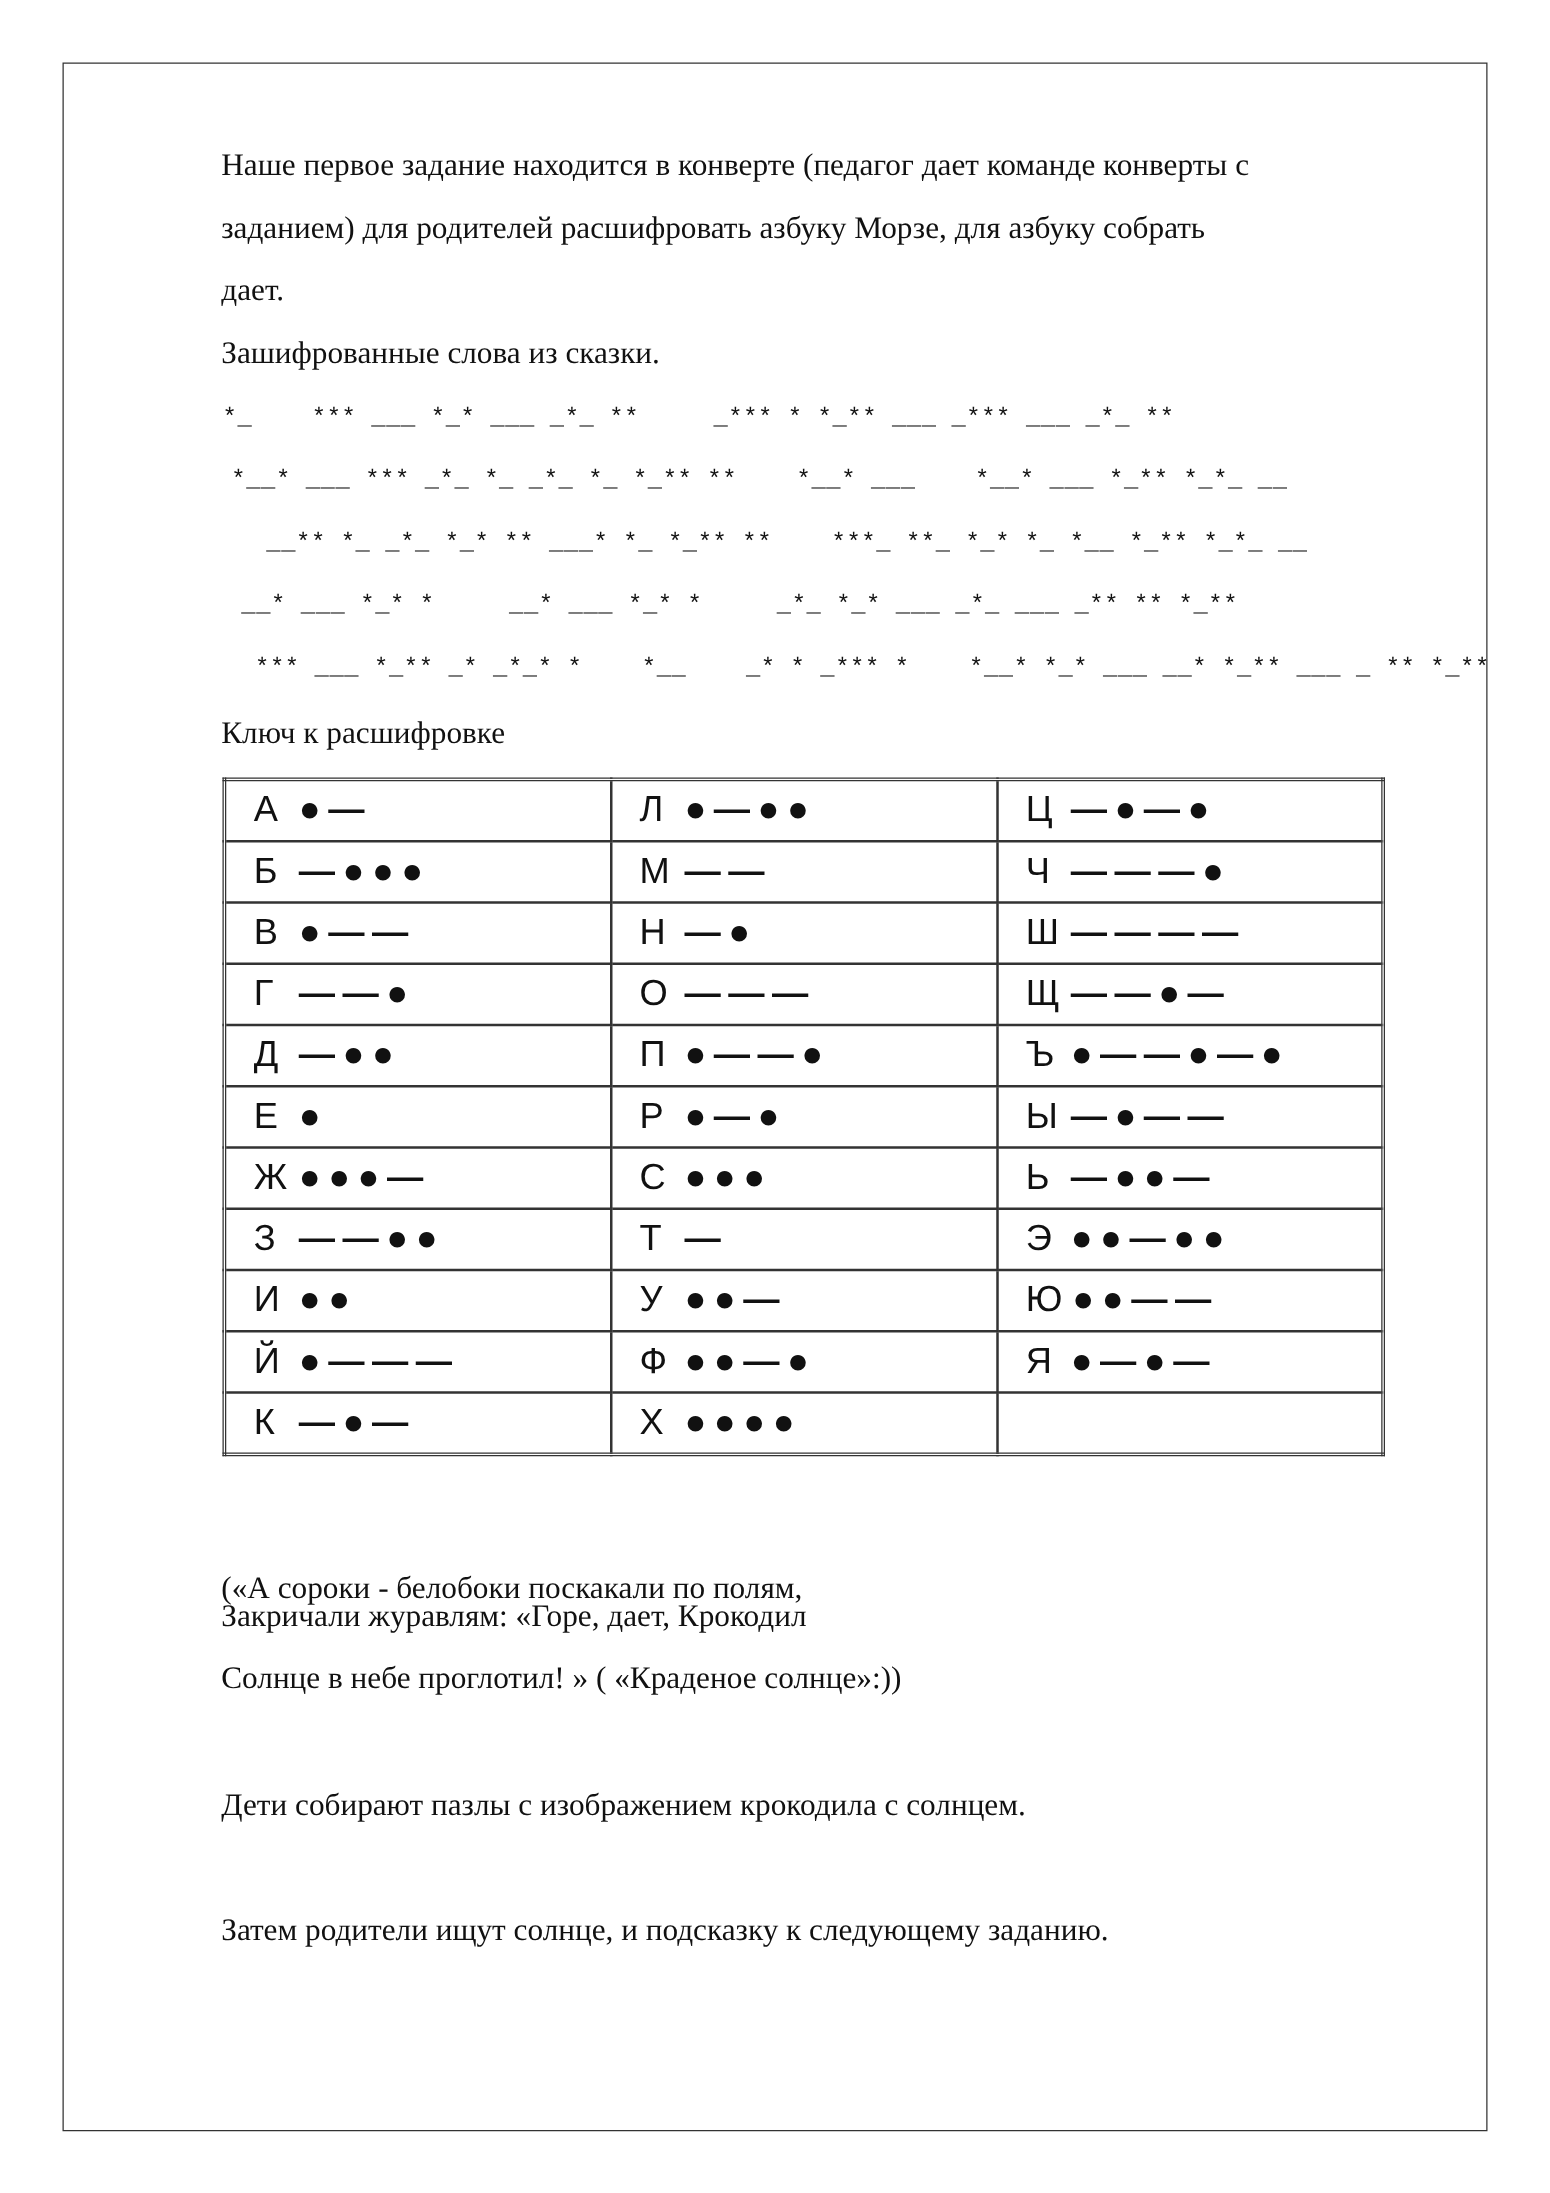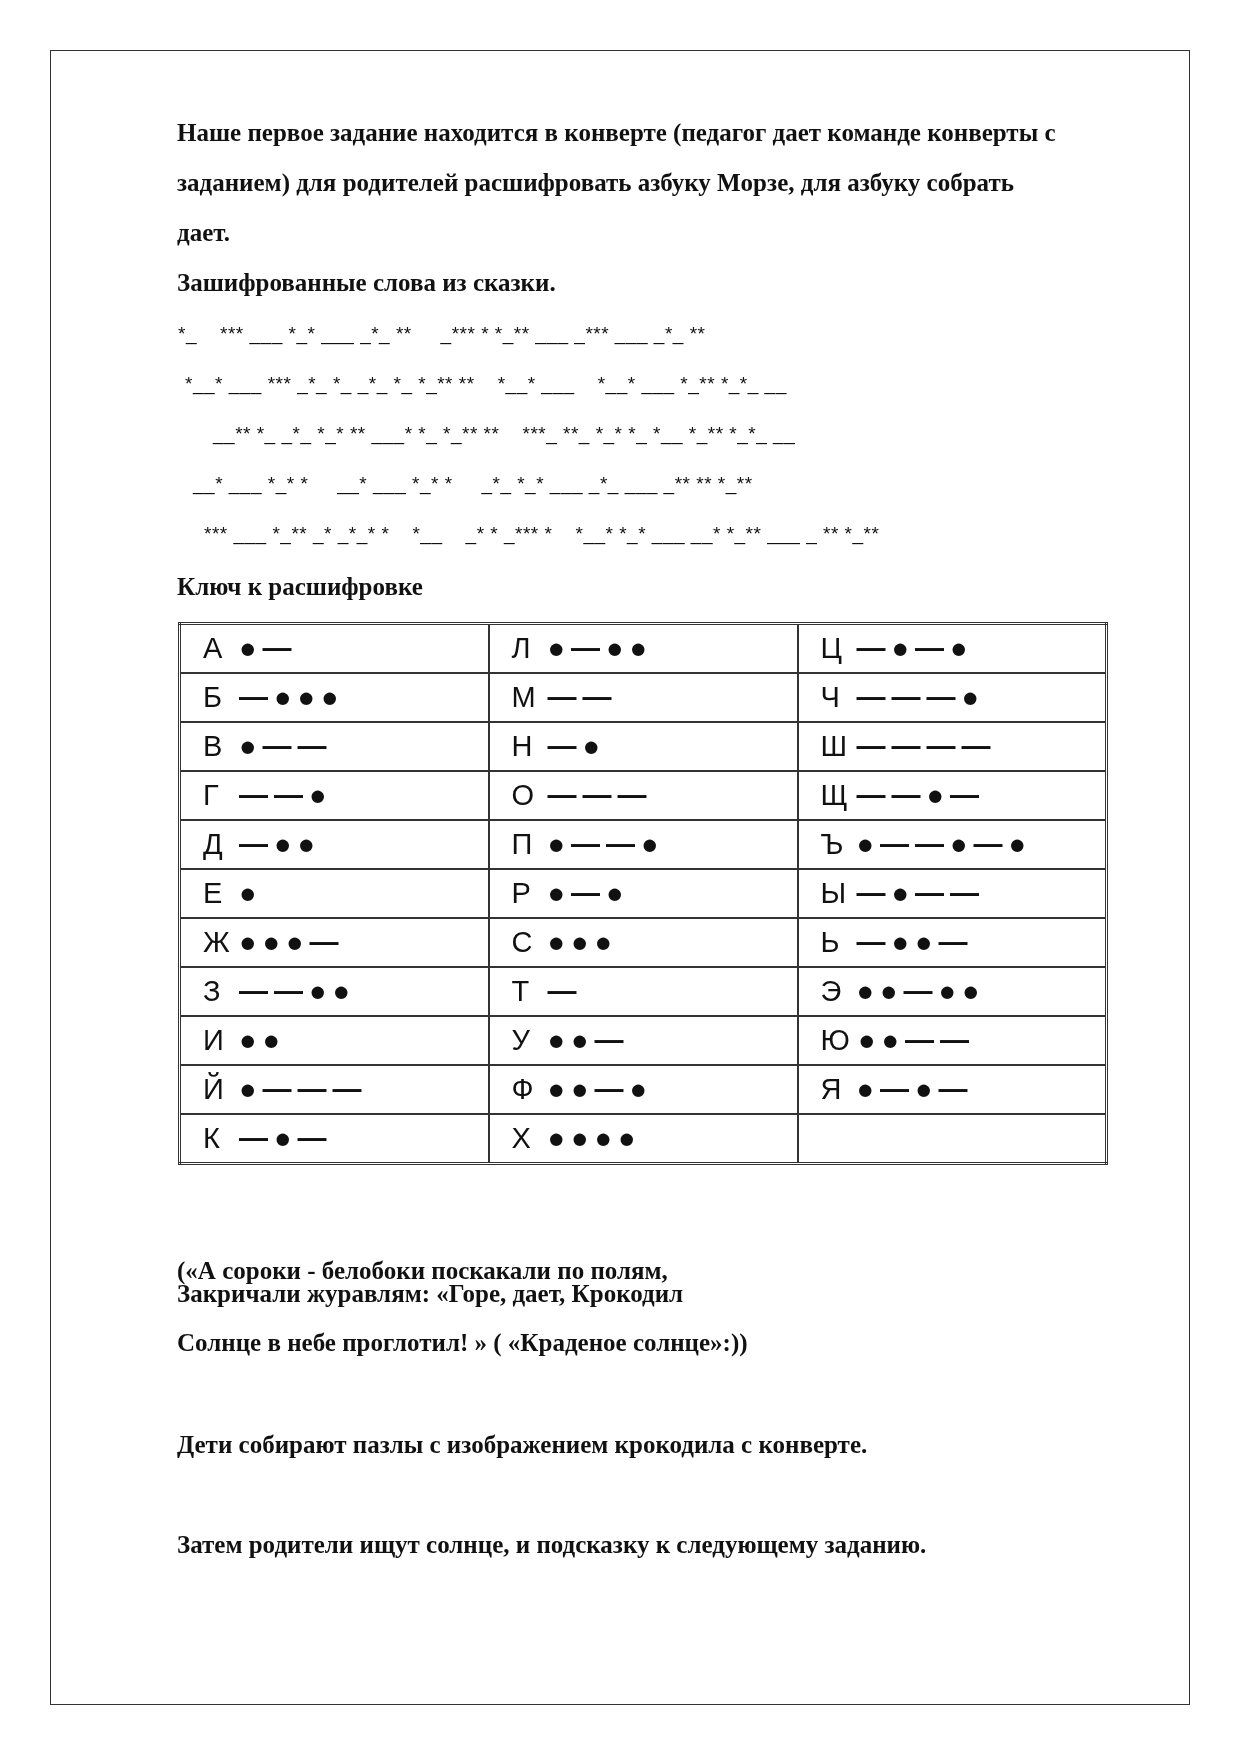--- a/index.html
+++ b/index.html
@@ -1,21 +1,21 @@
 <!DOCTYPE html>
 <html><head>
 <meta charset="utf-8">
 <style>
   html, body { margin:0; padding:0; background:#ffffff; }
   body { width:1240px; height:1754px; position:relative; overflow:hidden;
          font-family:"Liberation Serif", serif; color:#111; }
   .page-frame { position:absolute; left:50px; top:50px; width:1140px; height:1655px;
                 border:1.5px solid #333; box-sizing:border-box; }
-  .para { position:absolute; left:177px; font-size:25px; line-height:30px; white-space:nowrap;font-weight:bold; }
-  .morse { position:absolute; font-family:Liberation Sans, sans-serif; font-size:19px;
+  .para { position:absolute; left:177px; font-size:25px; line-height:30px; white-space:nowrap; }
+  .morse { position:absolute; font-family:Liberation Mono, monospace; font-size:19px;
            white-space:pre; line-height:24px; letter-spacing:0.5px; }
   .key-table { position:absolute; left:178px; top:622px; width:930px; height:532px;
                border:3px double #333; box-sizing:border-box; border-collapse:collapse; }
   .key-table td { border:2px solid #333; height:47px; padding:0 0 0 22px;
                   font-family:"Liberation Sans", sans-serif; font-size:29px; vertical-align:middle;
                   width:33.3%; }
   .key-letter { display:inline-block; min-width:28px; }
   .key-code { letter-spacing:6px; font-weight:bold; }
 </style>
 </head>
@@ -92,14 +92,14 @@
         <td><span class="key-letter">К</span> <span class="key-code">—●—</span></td>
         <td><span class="key-letter">Х</span> <span class="key-code">●●●●</span></td>
         <td><span class="key-letter"></span> <span class="key-code"></span></td>
       </tr>
     </tbody>
 </table>
 
 <div class="para" style="top:1256px"> («А сороки  - белобоки поскакали по полям,</div>
 <div class="para" style="top:1279px">Закричали журавлям: «Горе, дает, Крокодил</div>
 <div class="para" style="top:1328px">Солнце в небе проглотил! » ( «Краденое солнце»:))</div>
-<div class="para" style="top:1430px">Дети собирают пазлы с изображением  крокодила с  конверте.</div>
+<div class="para" style="top:1430px">Дети собирают пазлы с изображением  крокодила с  солнцем.</div>
 <div class="para" style="top:1530px">Затем  родители ищут солнце, и подсказку к следующему заданию.</div>
 
 </body></html>

